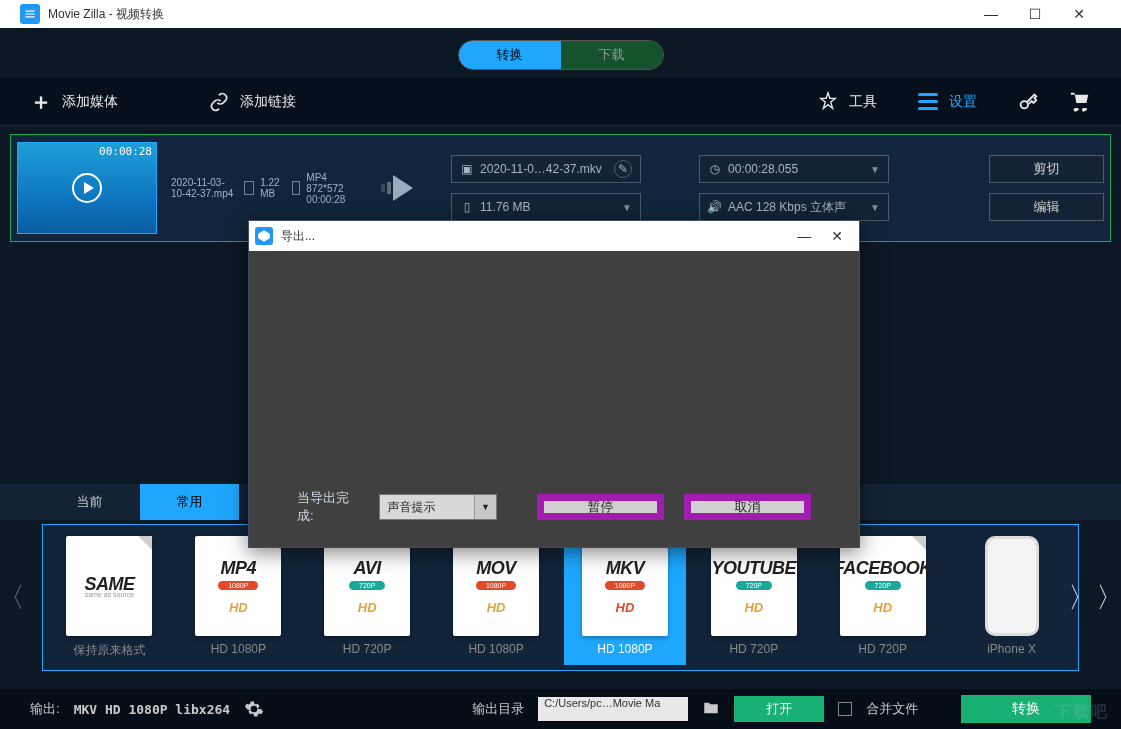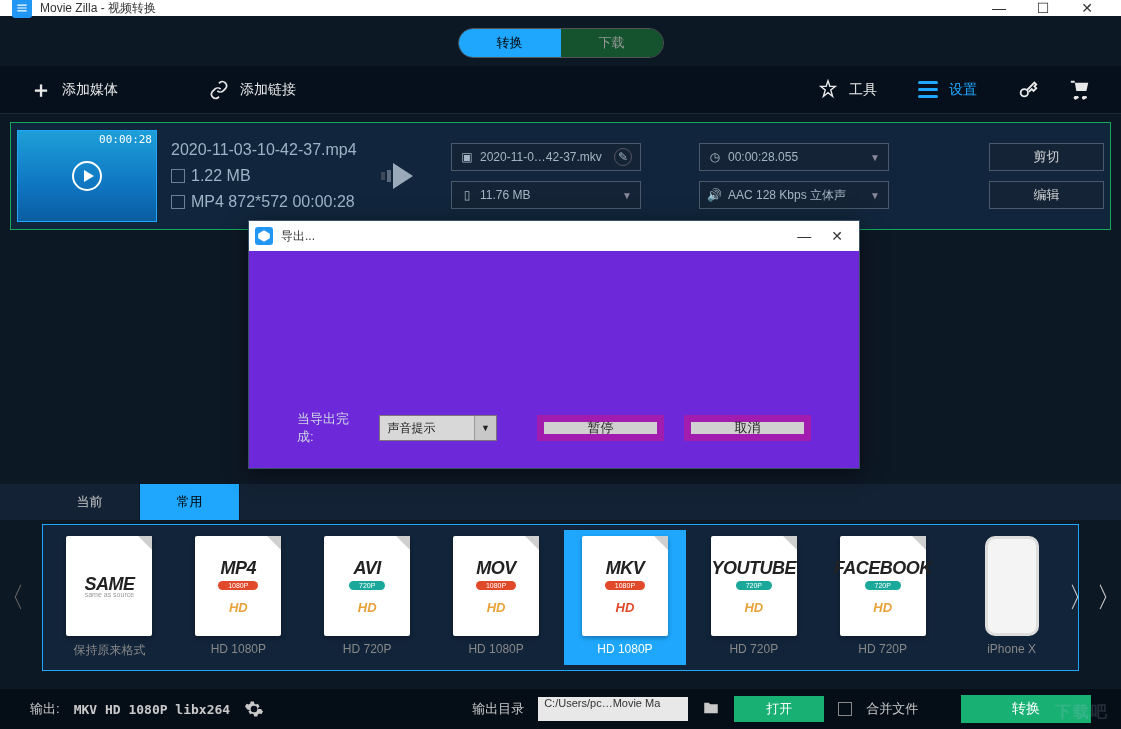--- a/index.html
+++ b/index.html
@@ -1,17 +1,17 @@
 <!DOCTYPE html>
 <html><head>
 <meta charset="utf-8">
 <style>
 *{box-sizing:border-box;margin:0;padding:0;font-family:"Microsoft YaHei",Arial,sans-serif}
 body{width:1121px;height:729px;background:#0d1825;overflow:hidden;position:relative}
-.titlebar{height:16px;background:#fff;display:flex;align-items:center;padding:0 12px}
+.titlebar{height:28px;background:#fff;display:flex;align-items:center;padding:0 20px}
 .app-icon{width:20px;height:20px;background:#2196f3;border-radius:3px;display:flex;align-items:center;justify-content:center;margin-right:8px}
 .app-icon svg{width:14px;height:14px}
 .app-title{font-size:12px;color:#333}
 .tbar-btns{margin-left:auto;display:flex;gap:24px;padding-right:12px}
 .tbar-btn{font-size:14px;color:#333;cursor:pointer;width:20px;text-align:center}
 .mode-tabs{display:flex;justify-content:center;padding:12px 0 8px}
 .mode-tab-group{display:flex;border:1px solid #555;border-radius:16px;overflow:hidden}
 .mode-tab{padding:5px 38px;font-size:13px;color:#999;cursor:pointer;background:#14532d}
 .mode-tab.active{background:#1ea7fd;color:#000}
 .toolbar{display:flex;align-items:center;height:48px;padding:0 30px;background:#06101c;border-bottom:1px solid #1a2838}
@@ -20,33 +20,33 @@
 .tb-spacer{flex:1}
 .tb-icon{width:22px;height:22px;display:flex;align-items:center;justify-content:center}
 .menu-ico{display:flex;flex-direction:column;gap:4px}
 .menu-ico span{width:20px;height:3px;background:#1ea7fd;border-radius:2px}
 .settings-txt{color:#1ea7fd}
 .media-row{margin:8px 10px 0;border:1px solid #15a85a;height:108px;display:flex;align-items:center;padding:6px;gap:14px;background:#11263c}
 .thumb{width:140px;height:92px;position:relative;background:linear-gradient(180deg,#1e9fd8 0%,#0f76c2 60%,#0a5da0 100%);border:1px solid #1ea7fd}
 .thumb-stamp{position:absolute;top:2px;right:4px;font-size:11px;color:#fff;font-family:monospace}
 .thumb-play{position:absolute;top:50%;left:50%;transform:translate(-50%,-50%);width:30px;height:30px;border:2px solid #fff;border-radius:50%;display:flex;align-items:center;justify-content:center}
 .thumb-play::after{content:"";border-left:10px solid #fff;border-top:6px solid transparent;border-bottom:6px solid transparent;margin-left:3px}
-.meta-col{display:flex;flex-direction:column;gap:8px;width:190px;color:#9fb3c6;font-size:16px;font-family:monospace}
+.meta-col{display:flex;flex-direction:row;gap:8px;width:190px;color:#9fb3c6;font-size:10px;font-family:monospace}
 .meta-line{display:flex;align-items:center;gap:6px}
 .meta-ico{width:14px;height:14px;border:1px solid #6a8299;display:inline-block}
 .arrow-big{width:50px;height:30px;display:flex;align-items:center;justify-content:center;margin:0 6px}
 .pill-col{display:flex;flex-direction:column;gap:10px;width:190px}
 .pill{height:28px;border:1px solid #4a5a6a;background:#142436;display:flex;align-items:center;padding:0 8px;color:#a5b5c5;font-size:12px;font-family:monospace;cursor:pointer;position:relative}
 .pill .chev{margin-left:auto;font-size:10px;color:#889}
 .pill .edit{margin-left:auto;width:18px;height:18px;border:1px solid #556;border-radius:50%;display:flex;align-items:center;justify-content:center}
 .pill-ico{width:14px;height:14px;margin-right:6px;display:inline-flex;align-items:center;justify-content:center}
 .pill-col.b{width:190px}
 .action-col{display:flex;flex-direction:column;gap:10px;width:115px;margin-left:auto}
 .act-btn{height:28px;border:1px solid #4a5a6a;display:flex;align-items:center;justify-content:center;color:#d4d4d4;font-size:13px;cursor:pointer;background:#142436}
-.export-dlg{position:absolute;left:248px;top:220px;width:612px;height:249px;background:#6d28d9;border:1px solid #3a5068;box-shadow:0 4px 20px rgba(0,0,0,.5);z-index:10}
+.export-dlg{position:absolute;left:248px;top:220px;width:612px;height:328px;background:#404040;border:1px solid #3a5068;box-shadow:0 4px 20px rgba(0,0,0,.5);z-index:10}
 .dlg-title{height:30px;background:#fff;display:flex;align-items:center;padding:0 6px}
 .dlg-title .app-icon{width:18px;height:18px}
 .dlg-title-txt{font-size:12px;color:#333}
 .dlg-tbtns{margin-left:auto;display:flex;gap:20px;padding-right:10px}
 .dlg-tbtn{font-size:14px;color:#333;cursor:pointer}
 .dlg-body{padding:20px 50px;color:#cfd8e2;font-size:12px;font-family:monospace}
 .prog-wrap{height:18px;background:#e8e8e8;margin-top:14px;position:relative}
 .prog-fill{height:100%;background:#17a445;width:40%}
 .prog-txt{position:absolute;left:50%;top:0;transform:translateX(-50%);font-size:11px;color:#000;font-family:sans-serif}
 .elapsed{text-align:right;margin-top:30px;font-family:sans-serif}

